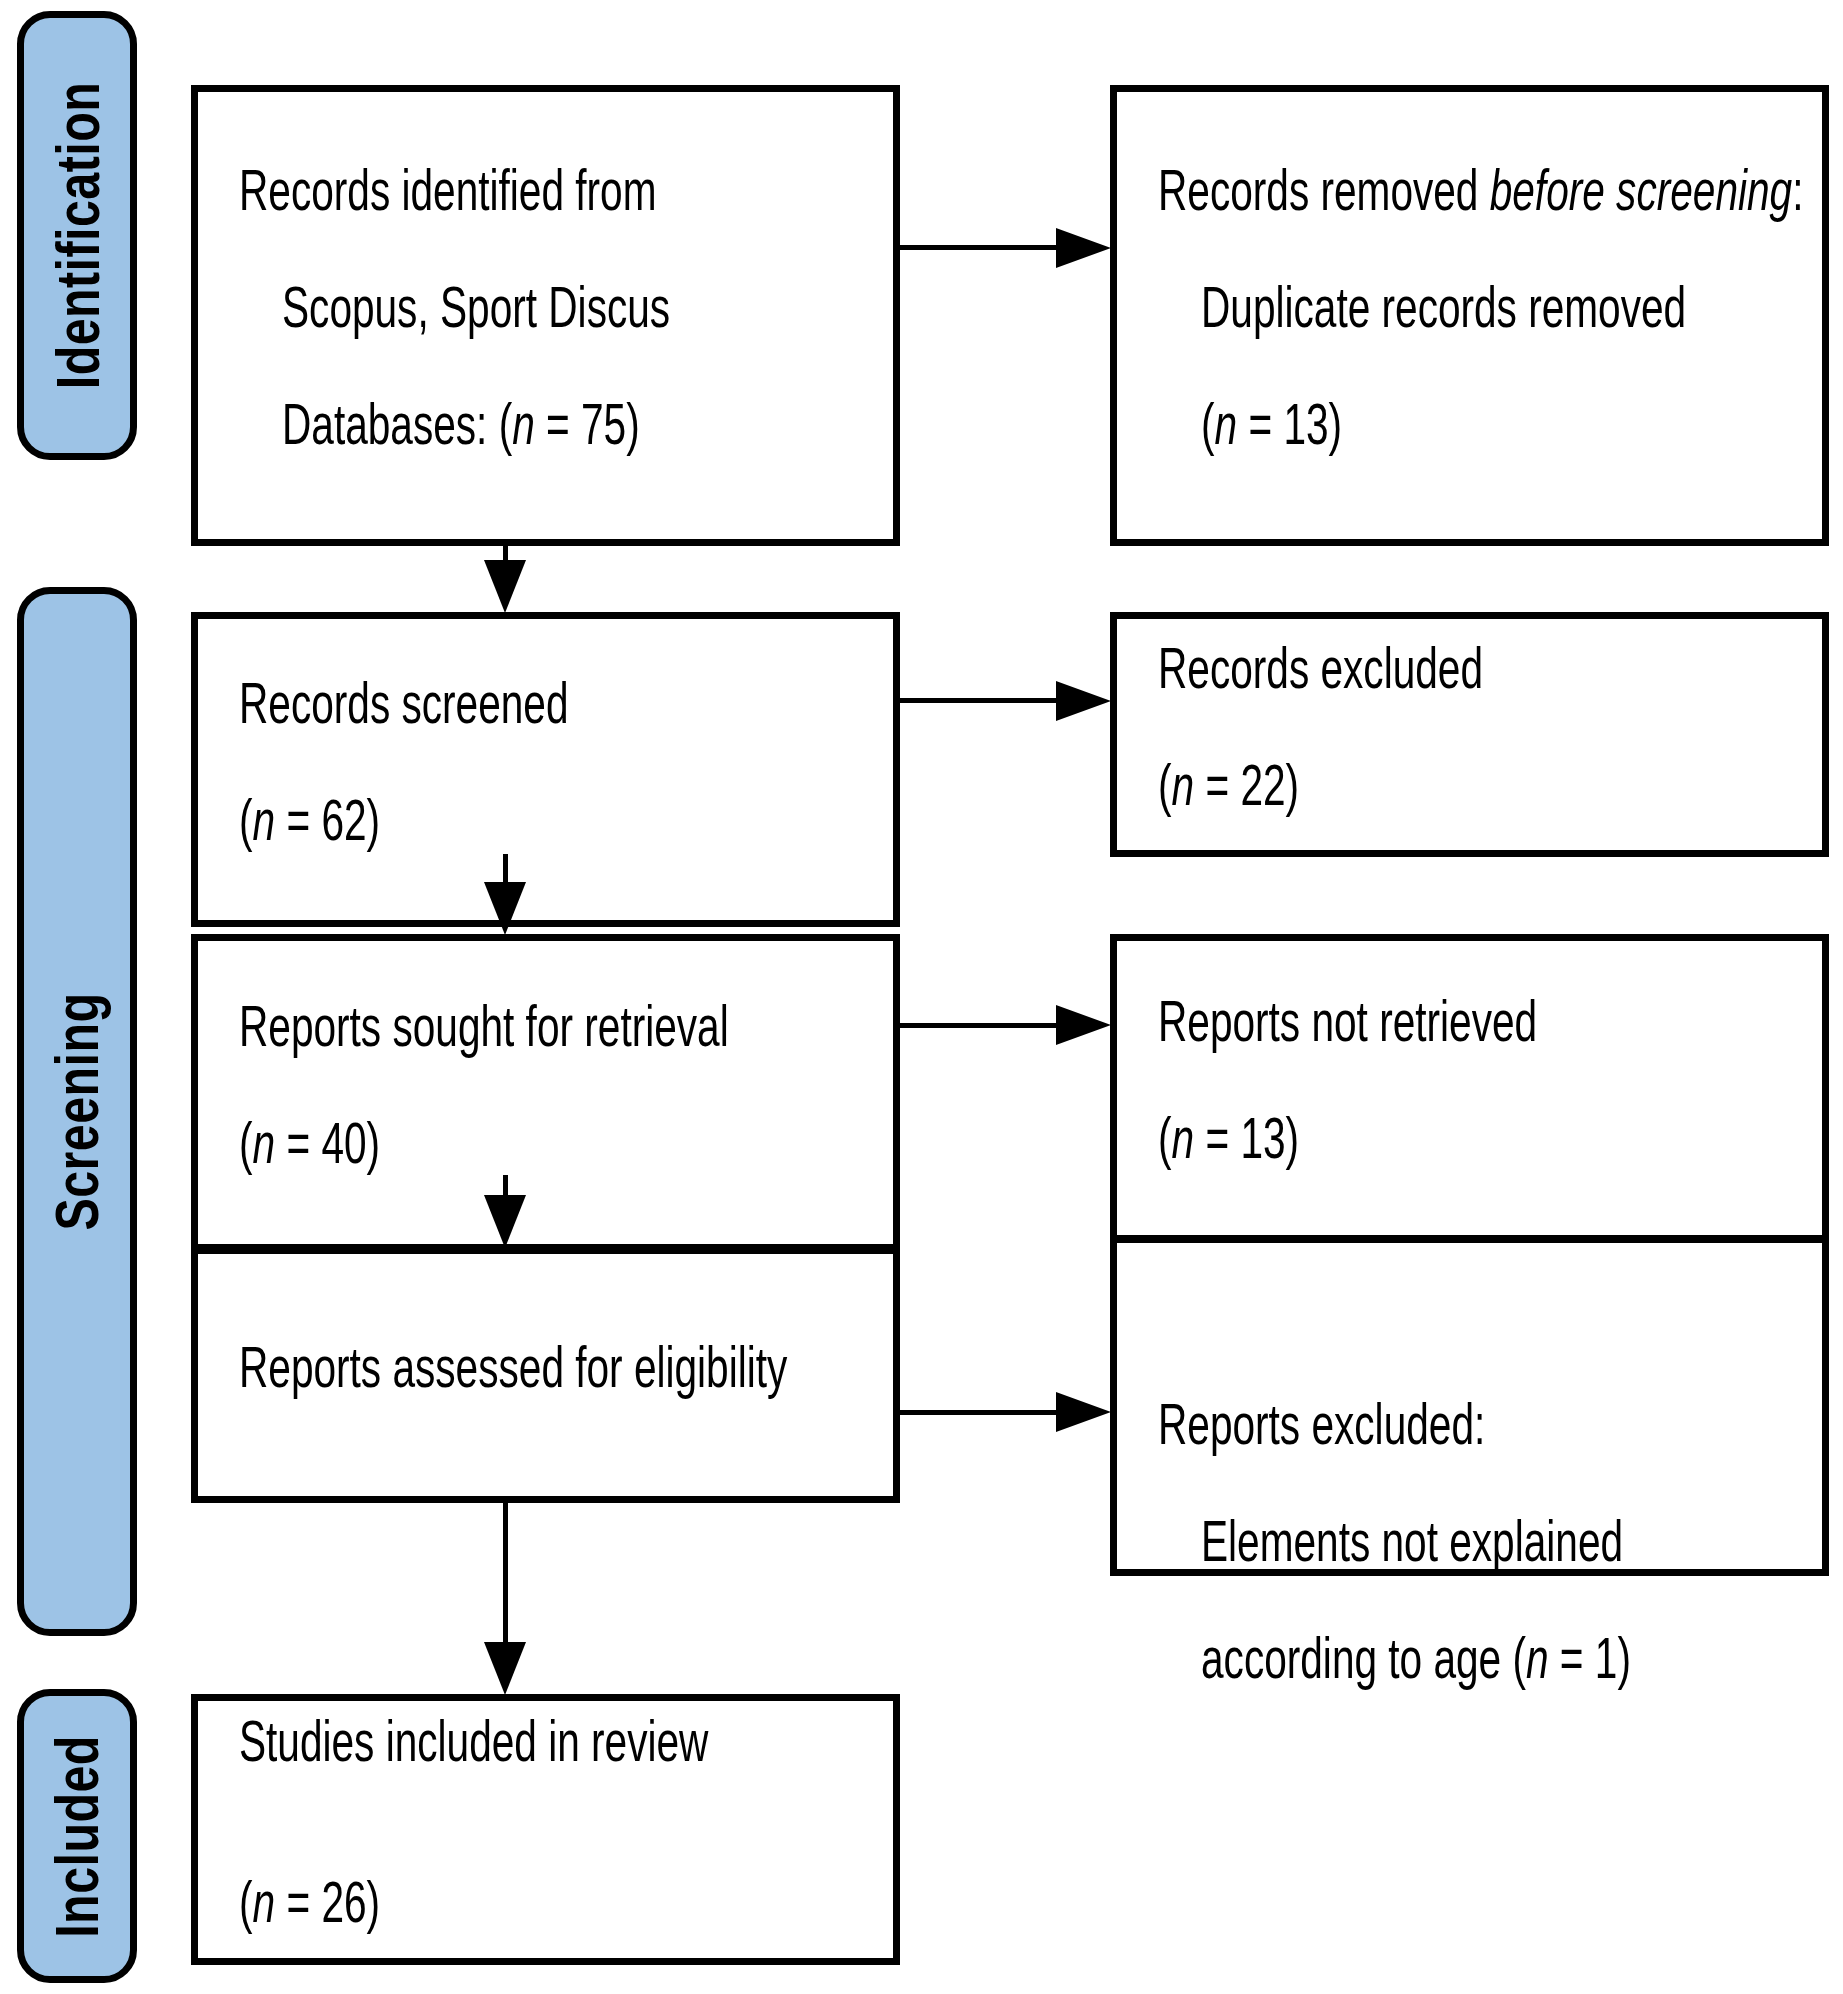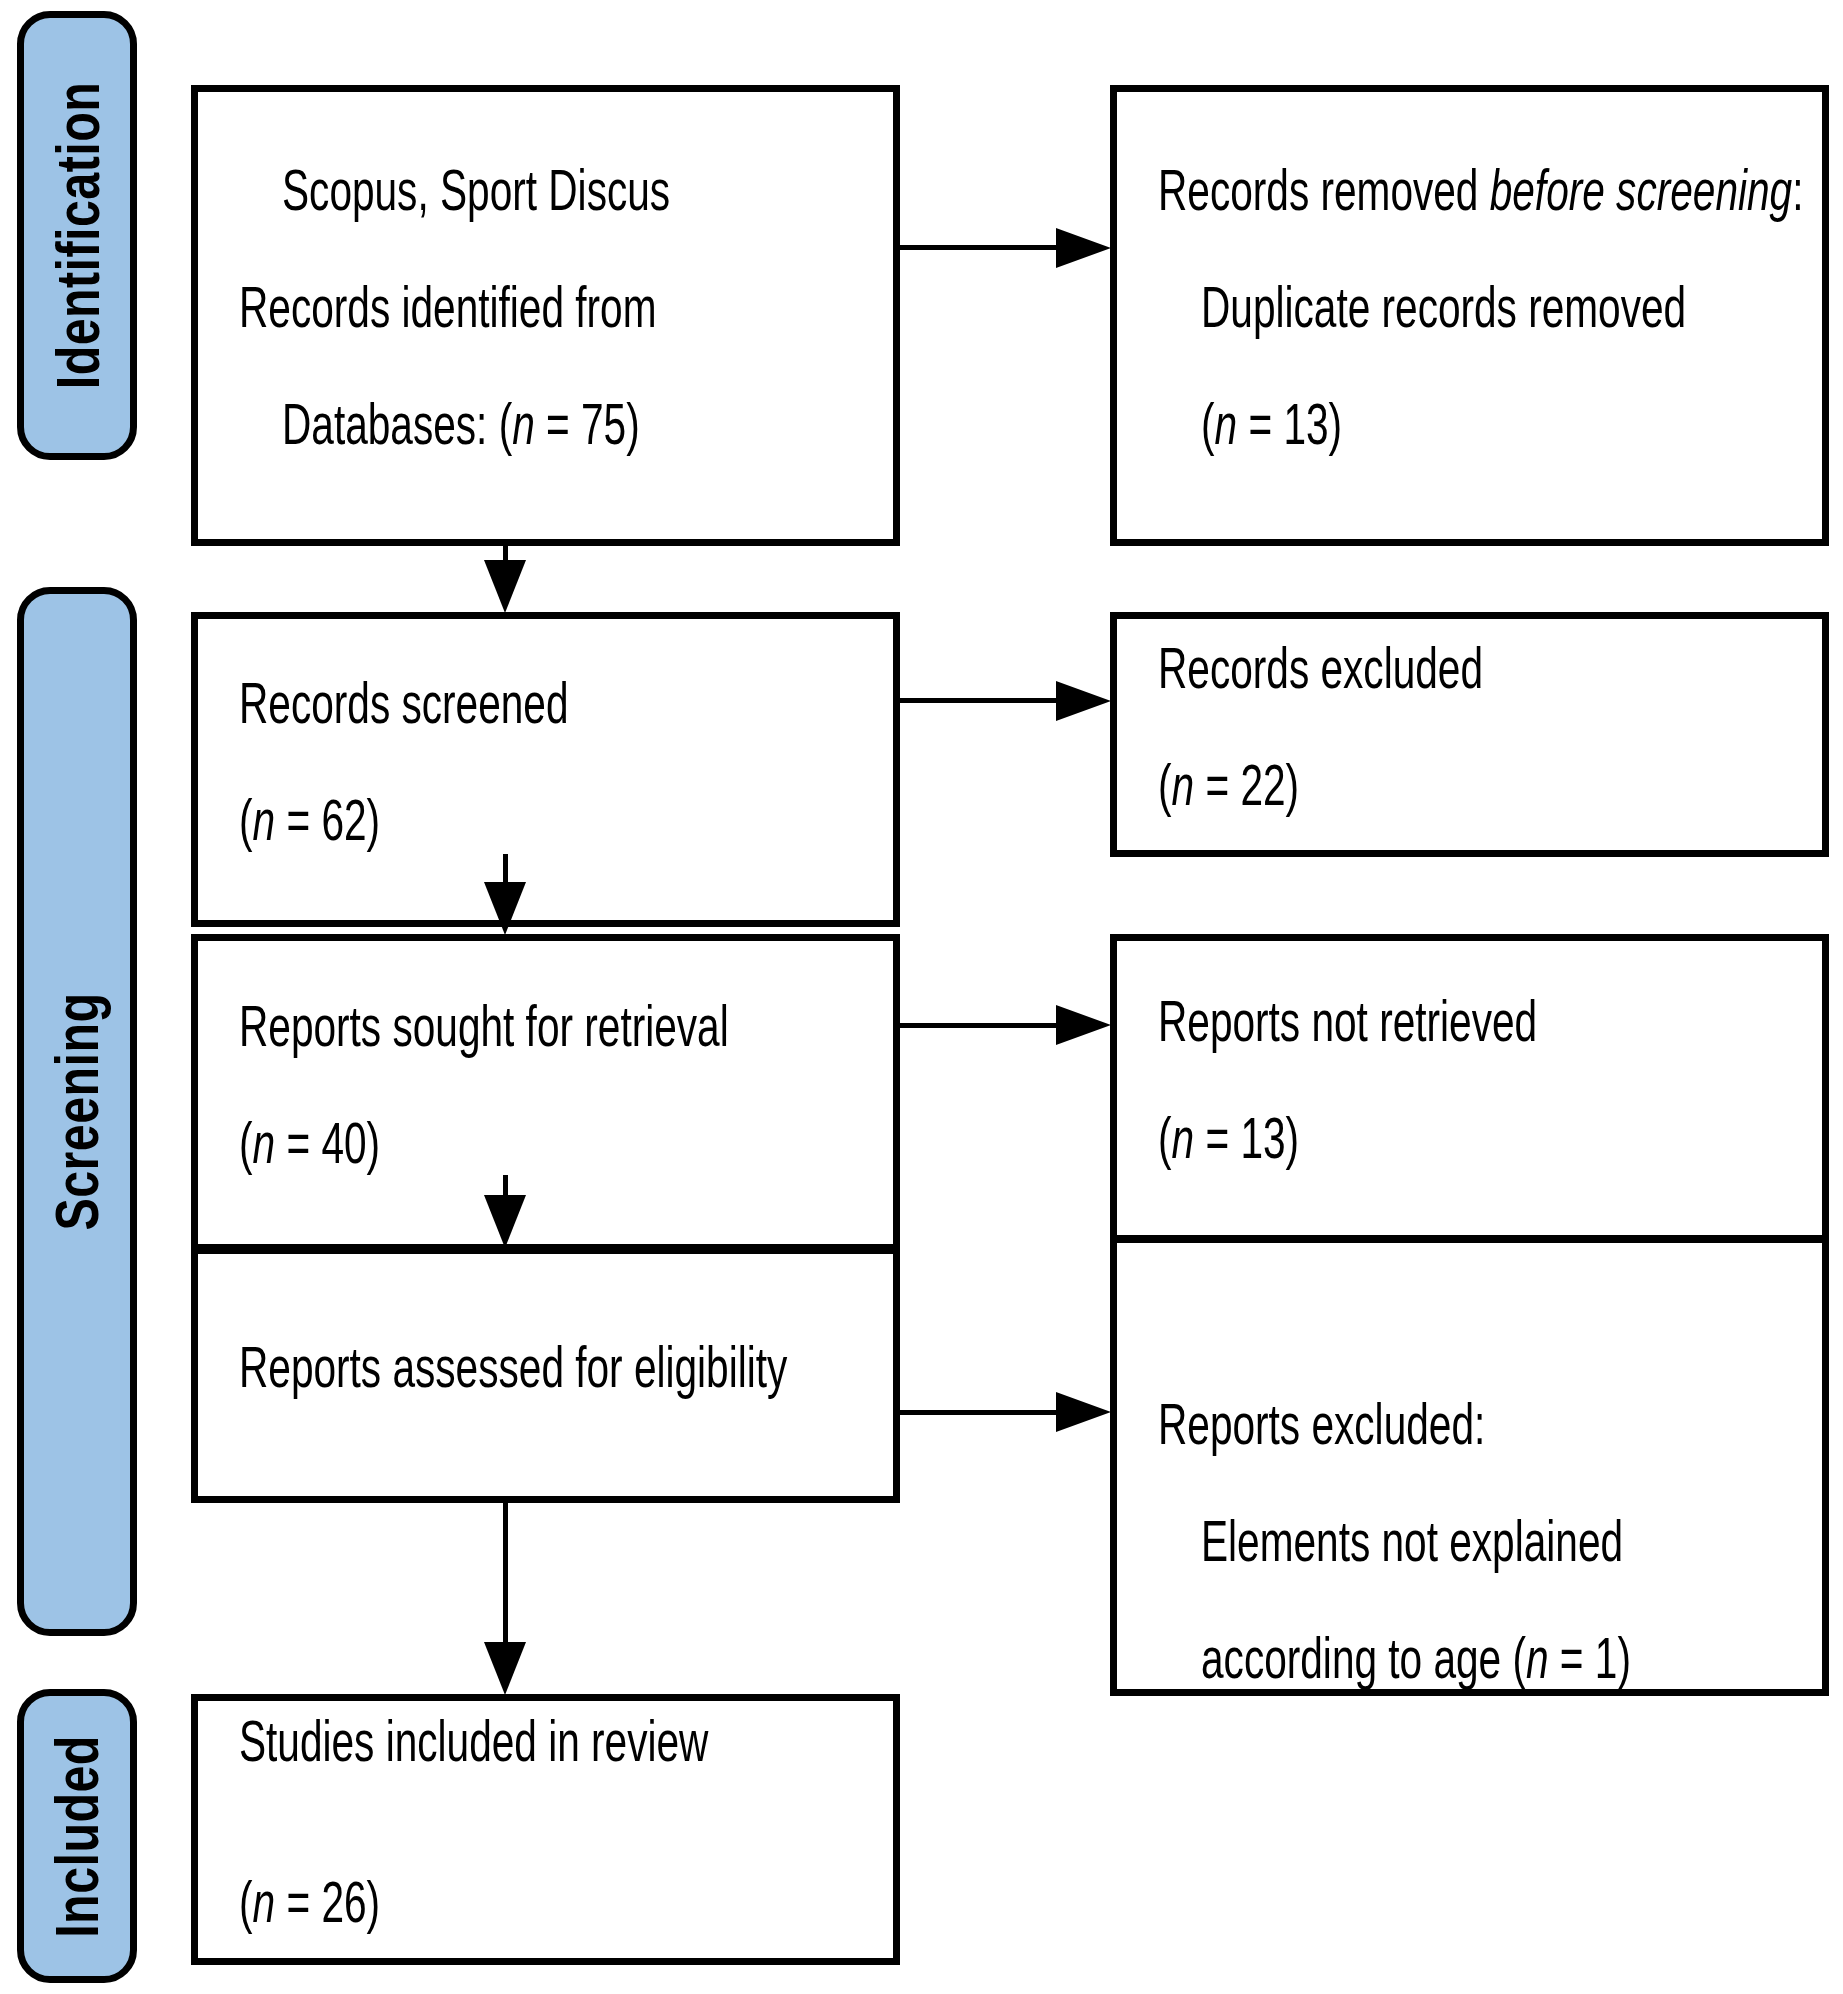--- a/index.html
+++ b/index.html
@@ -35,21 +35,21 @@
   }
   .col-main{left:191px;width:709px;}
   .col-side{left:1110px;width:719px;}
   #box-records-identified{top:85px;height:461px;}
   #box-records-removed{top:85px;height:461px;}
   #box-records-screened{top:612px;height:315px;}
   #box-records-excluded{top:612px;height:245px;}
   #box-reports-sought{top:934px;height:317px;}
   #box-reports-not-retrieved{top:934px;height:308px;}
   #box-reports-assessed{top:1247px;height:256px;}
-  #box-reports-excluded{top:1236px;height:460px;justify-content:flex-start;padding-top:131px;}
+  #box-reports-excluded{top:1236px;height:340px;justify-content:flex-start;padding-top:131px;}
   #box-studies-included{top:1694px;height:271px;gap:44px;}
   
   .line{padding-left:41px;line-height:100px;white-space:nowrap;}
   .line.indent{padding-left:84px;}
   .line .txt{
     display:inline-block;font-size:58px;
     transform:scaleX(0.70);transform-origin:0 50%;
   }
   .line em{font-style:italic;}
   
@@ -80,22 +80,22 @@
   <span class="rot">Identification</span>
 </div>
 <div class="stage-bar" id="bar-screening">
   <span class="rot">Screening</span>
 </div>
 <div class="stage-bar" id="bar-included">
   <span class="rot">Included</span>
 </div>
 
 <div class="fbox col-main" id="box-records-identified">
+    <div class="line"><span class="txt"><span>Records identified from</span></span></div>
     <div class="line indent"><span class="txt"><span>Scopus, Sport Discus</span></span></div>
-    <div class="line"><span class="txt"><span>Records identified from</span></span></div>
     <div class="line indent"><span class="txt"><span>Databases: (</span><em>n</em><span> = 75)</span></span></div>
   </div>
 <div class="fbox col-main" id="box-records-screened">
     <div class="line"><span class="txt"><span>Records screened</span></span></div>
     <div class="line"><span class="txt"><span>(</span><em>n</em><span> = 62)</span></span></div>
   </div>
 <div class="fbox col-main" id="box-reports-sought">
     <div class="line"><span class="txt"><span>Reports sought for retrieval</span></span></div>
     <div class="line"><span class="txt"><span>(</span><em>n</em><span> = 40)</span></span></div>
   </div>

